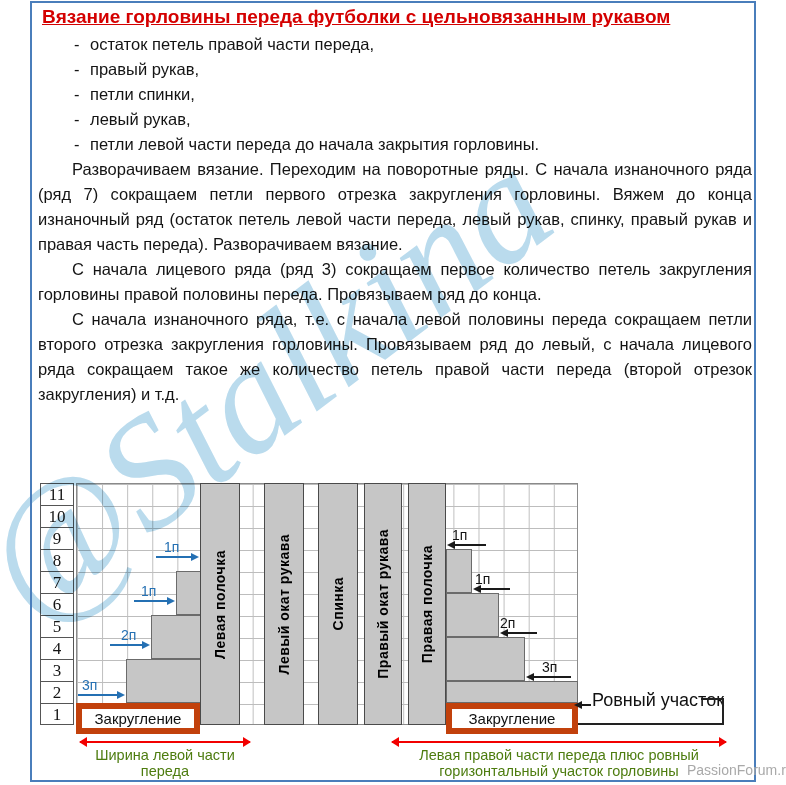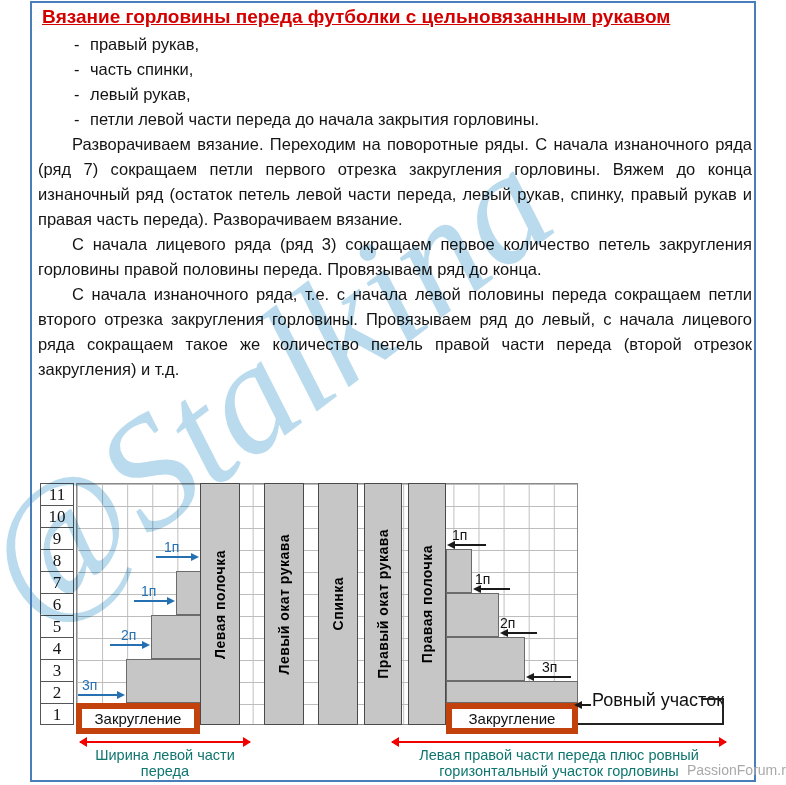--- a/index.html
+++ b/index.html
@@ -67,43 +67,44 @@
   .ln { position:absolute; background:#222; }
   .flatlabel { position:absolute; left:592px; top:207px; font-size:18px; color:#111; }
   .redarr { position:absolute; height:2px; background:#f20000; }
   .redarr::before, .redarr::after {
     content:""; position:absolute; top:-4px; width:0; height:0;
     border-top:5px solid transparent; border-bottom:5px solid transparent;
   }
   .redarr::before { left:-1px; border-right:8px solid #f20000; }
   .redarr::after  { right:-1px; border-left:8px solid #f20000; }
   .redcaption {
-    position:absolute; color:#0f766e; font-size:14.5px; line-height:16px; text-align:center;
+    position:absolute; color:#4d7c0f; font-size:14.5px; line-height:16px; text-align:center;
   }
   
   .watermark {
     position:absolute; left:52px; top:486px; height:165px; white-space:nowrap;
     font-family:"Liberation Serif", serif; font-style:italic; font-size:158px; line-height:160px;
     color:#a3cfe7; opacity:0.75; mix-blend-mode:multiply;
     transform:rotate(-37deg); transform-origin:0 100%;
     z-index:30; pointer-events:none;
   }
   .footer { position:absolute; left:687px; top:762px; font-size:14px; color:#a9a9a9; z-index:45; }
 </style>
 </head>
 <body>
 
 <div>
   <div class="page-border"></div>
 
   <div class="content">
     <div class="title">Вязание горловины переда футболки с цельновязанным рукавом</div>
     <div>
+      <div class="list-item">остаток петель правой части переда,</div>
       <div class="list-item">правый рукав,</div>
-      <div class="list-item">часть спинки,</div>
+      <div class="list-item">петли спинки,</div>
       <div class="list-item">левый рукав,</div>
       <div class="list-item">петли левой части переда до начала закрытия горловины.</div>
     </div>
     <p class="para">Разворачиваем вязание. Переходим на поворотные ряды. С начала изнаночного ряда (ряд 7) сокращаем петли первого отрезка закругления горловины. Вяжем до конца изнаночный ряд (остаток петель левой части переда, левый рукав, спинку, правый рукав и правая часть переда). Разворачиваем вязание.</p>
     <p class="para">С начала лицевого ряда (ряд 3) сокращаем первое количество петель закругления горловины правой половины переда. Провязываем ряд до конца.</p>
     <p class="para">С начала изнаночного ряда, т.е. с начала левой половины переда сокращаем петли второго отрезка закругления горловины. Провязываем ряд до левый, с начала лицевого ряда сокращаем такое же количество петель правой части переда (второй отрезок закругления) и т.д.</p>
   </div>
 
   <div class="diagram">
 

